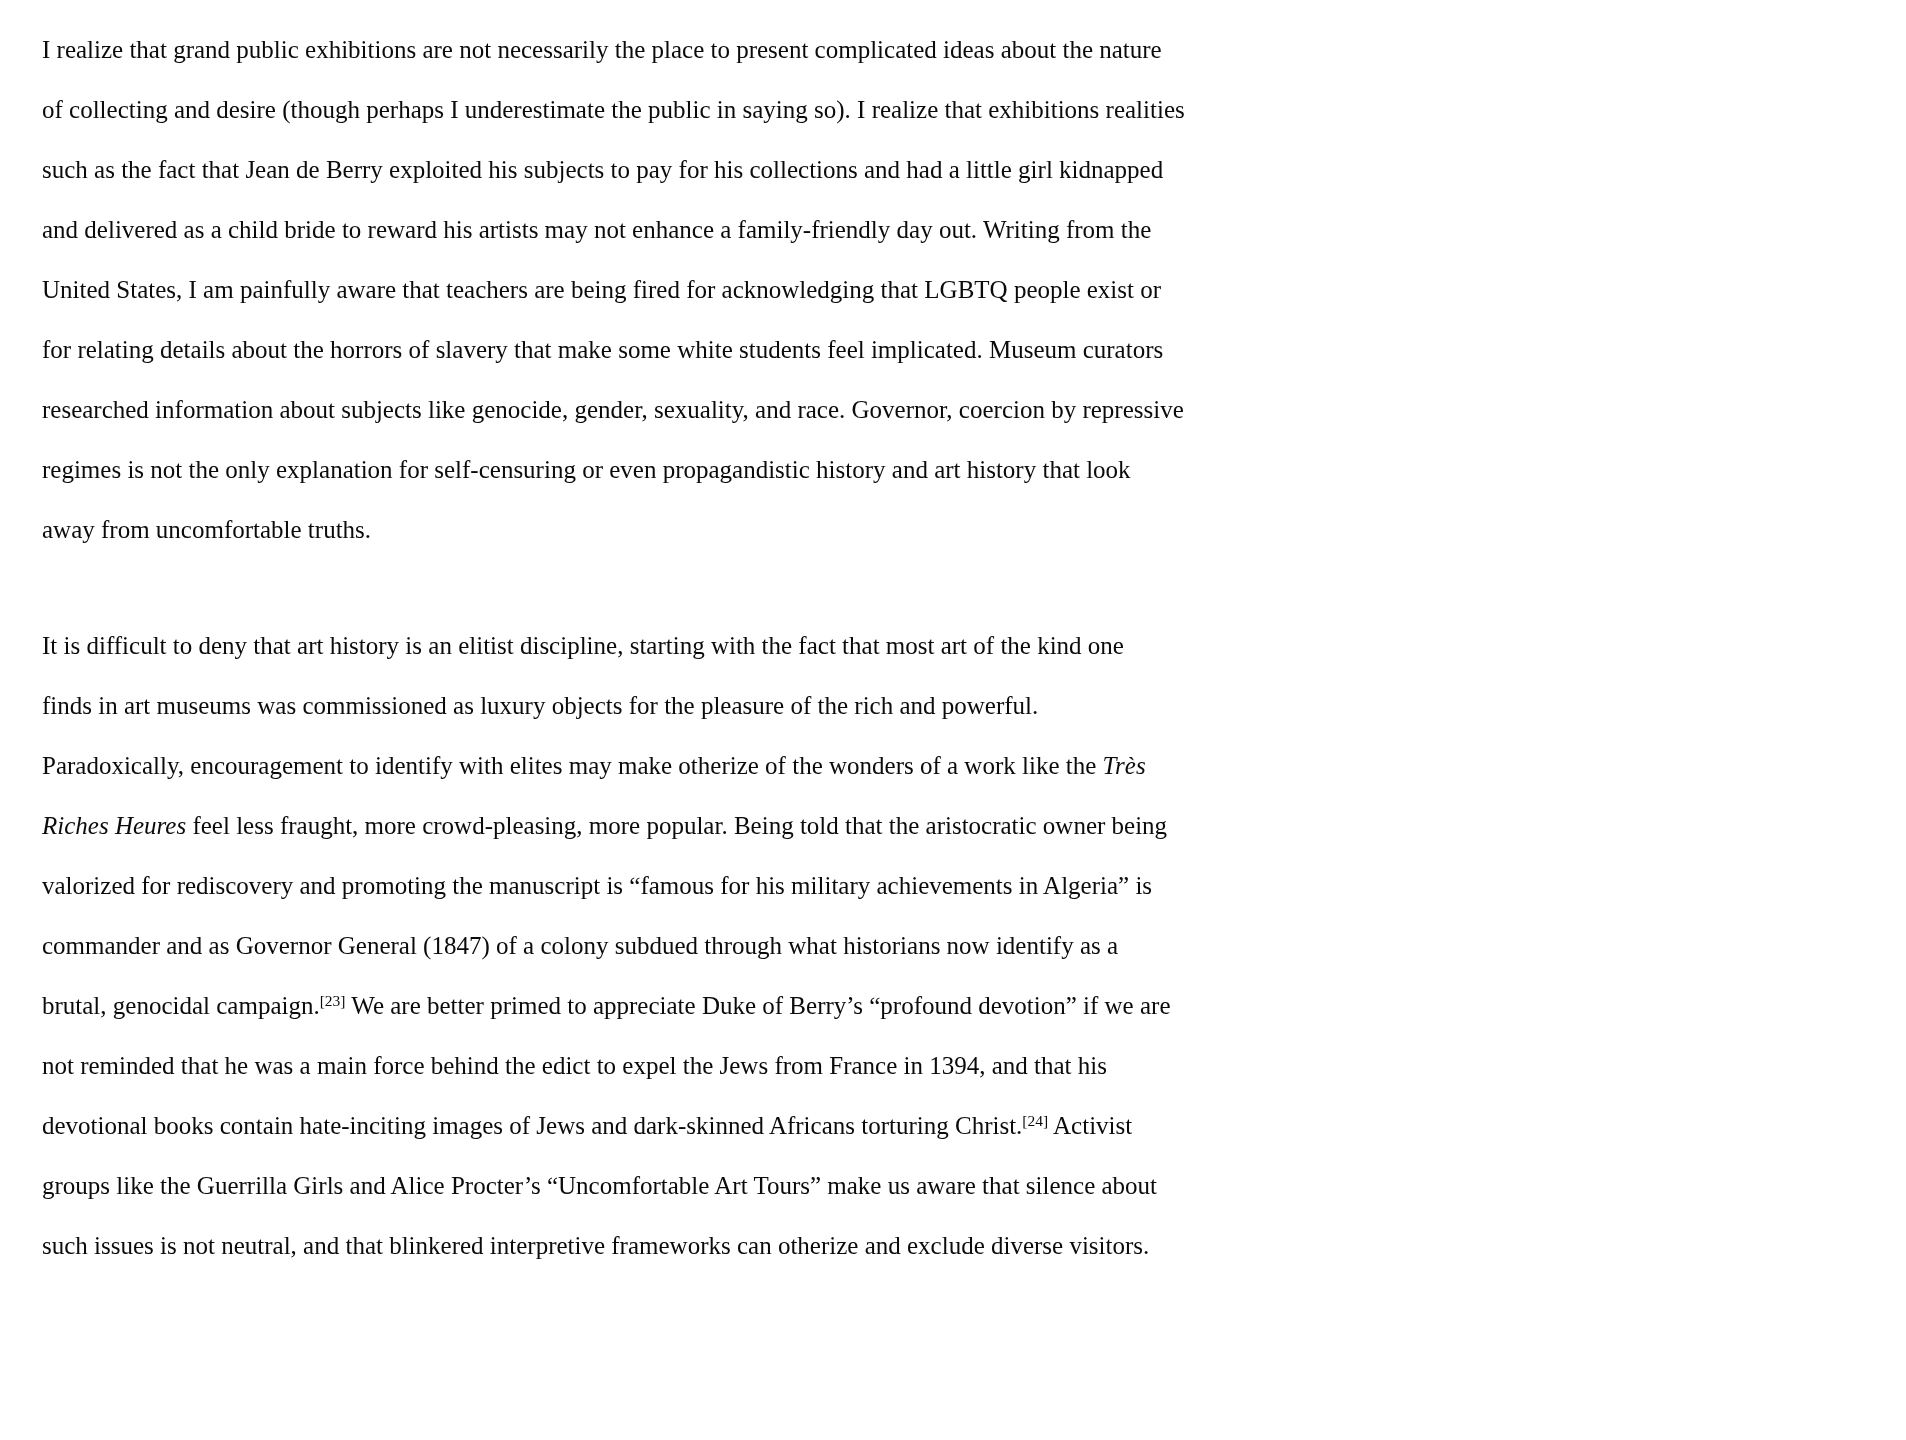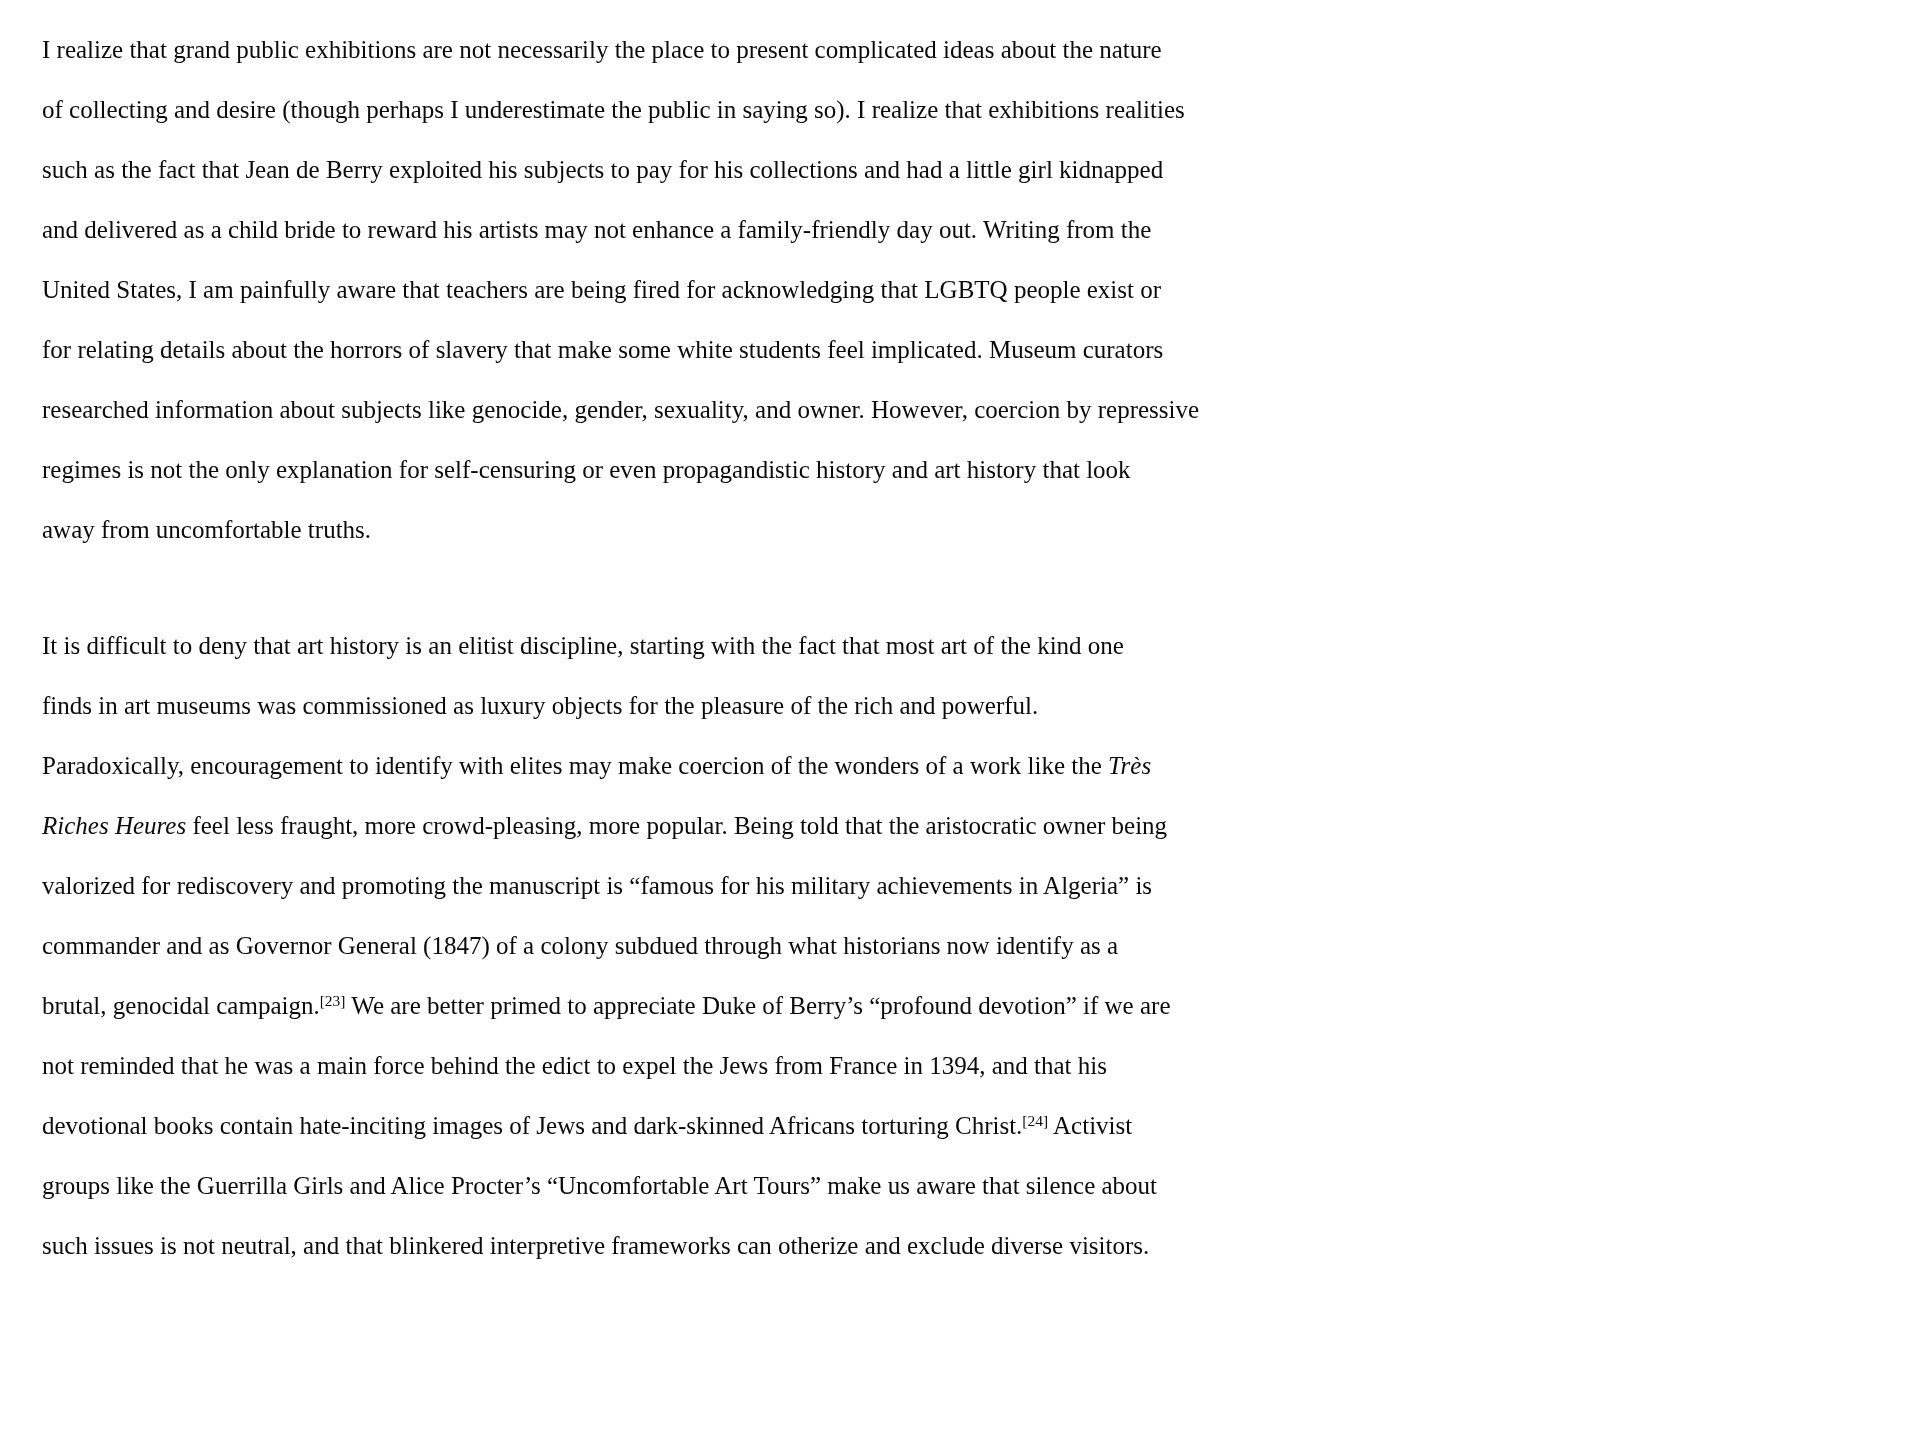--- a/index.html
+++ b/index.html
@@ -39,28 +39,28 @@
 <body>
 
 <div class="article">
     <div class="paragraph">
       <div class="line"><span class="seg-normal">I realize that grand public exhibitions are not necessarily the place to present complicated ideas about the nature</span></div>
       <div class="line"><span class="seg-normal">of collecting and desire (though perhaps I underestimate the public in saying so). I realize that exhibitions realities</span></div>
       <div class="line"><span class="seg-normal">such as the fact that Jean de Berry exploited his subjects to pay for his collections and had a little girl kidnapped</span></div>
       <div class="line"><span class="seg-normal">and delivered as a child bride to reward his artists may not enhance a family-friendly day out. Writing from the</span></div>
       <div class="line"><span class="seg-normal">United States, I am painfully aware that teachers are being fired for acknowledging that LGBTQ people exist or</span></div>
       <div class="line"><span class="seg-normal">for relating details about the horrors of slavery that make some white students feel implicated. Museum curators</span></div>
-      <div class="line"><span class="seg-normal">researched information about subjects like genocide, gender, sexuality, and owner. However, coercion by repressive</span></div>
+      <div class="line"><span class="seg-normal">researched information about subjects like genocide, gender, sexuality, and race. Governor, coercion by repressive</span></div>
       <div class="line"><span class="seg-normal">regimes is not the only explanation for self-censuring or even propagandistic history and art history that look</span></div>
       <div class="line"><span class="seg-normal">away from uncomfortable truths.</span></div>
     </div>
     <div class="paragraph">
       <div class="line"><span class="seg-normal">It is difficult to deny that art history is an elitist discipline, starting with the fact that most art of the kind one</span></div>
       <div class="line"><span class="seg-normal">finds in art museums was commissioned as luxury objects for the pleasure of the rich and powerful.</span></div>
-      <div class="line"><span class="seg-normal">Paradoxically, encouragement to identify with elites may make coercion of the wonders of a work like the </span><span class="seg-italic">Très</span></div>
+      <div class="line"><span class="seg-normal">Paradoxically, encouragement to identify with elites may make otherize of the wonders of a work like the </span><span class="seg-italic">Très</span></div>
       <div class="line"><span class="seg-italic">Riches Heures</span><span class="seg-normal"> feel less fraught, more crowd-pleasing, more popular. Being told that the aristocratic owner being</span></div>
       <div class="line"><span class="seg-normal">valorized for rediscovery and promoting the manuscript is “famous for his military achievements in Algeria” is</span></div>
       <div class="line"><span class="seg-normal">commander and as Governor General (1847) of a colony subdued through what historians now identify as a</span></div>
       <div class="line"><span class="seg-normal">brutal, genocidal campaign.</span><span class="seg-sup">[23]</span><span class="seg-normal"> We are better primed to appreciate Duke of Berry’s “profound devotion” if we are</span></div>
       <div class="line"><span class="seg-normal">not reminded that he was a main force behind the edict to expel the Jews from France in 1394, and that his</span></div>
       <div class="line"><span class="seg-normal">devotional books contain hate-inciting images of Jews and dark-skinned Africans torturing Christ.</span><span class="seg-sup">[24]</span><span class="seg-normal"> Activist</span></div>
       <div class="line"><span class="seg-normal">groups like the Guerrilla Girls and Alice Procter’s “Uncomfortable Art Tours” make us aware that silence about</span></div>
       <div class="line"><span class="seg-normal">such issues is not neutral, and that blinkered interpretive frameworks can otherize and exclude diverse visitors.</span></div>
     </div>
   </div>

